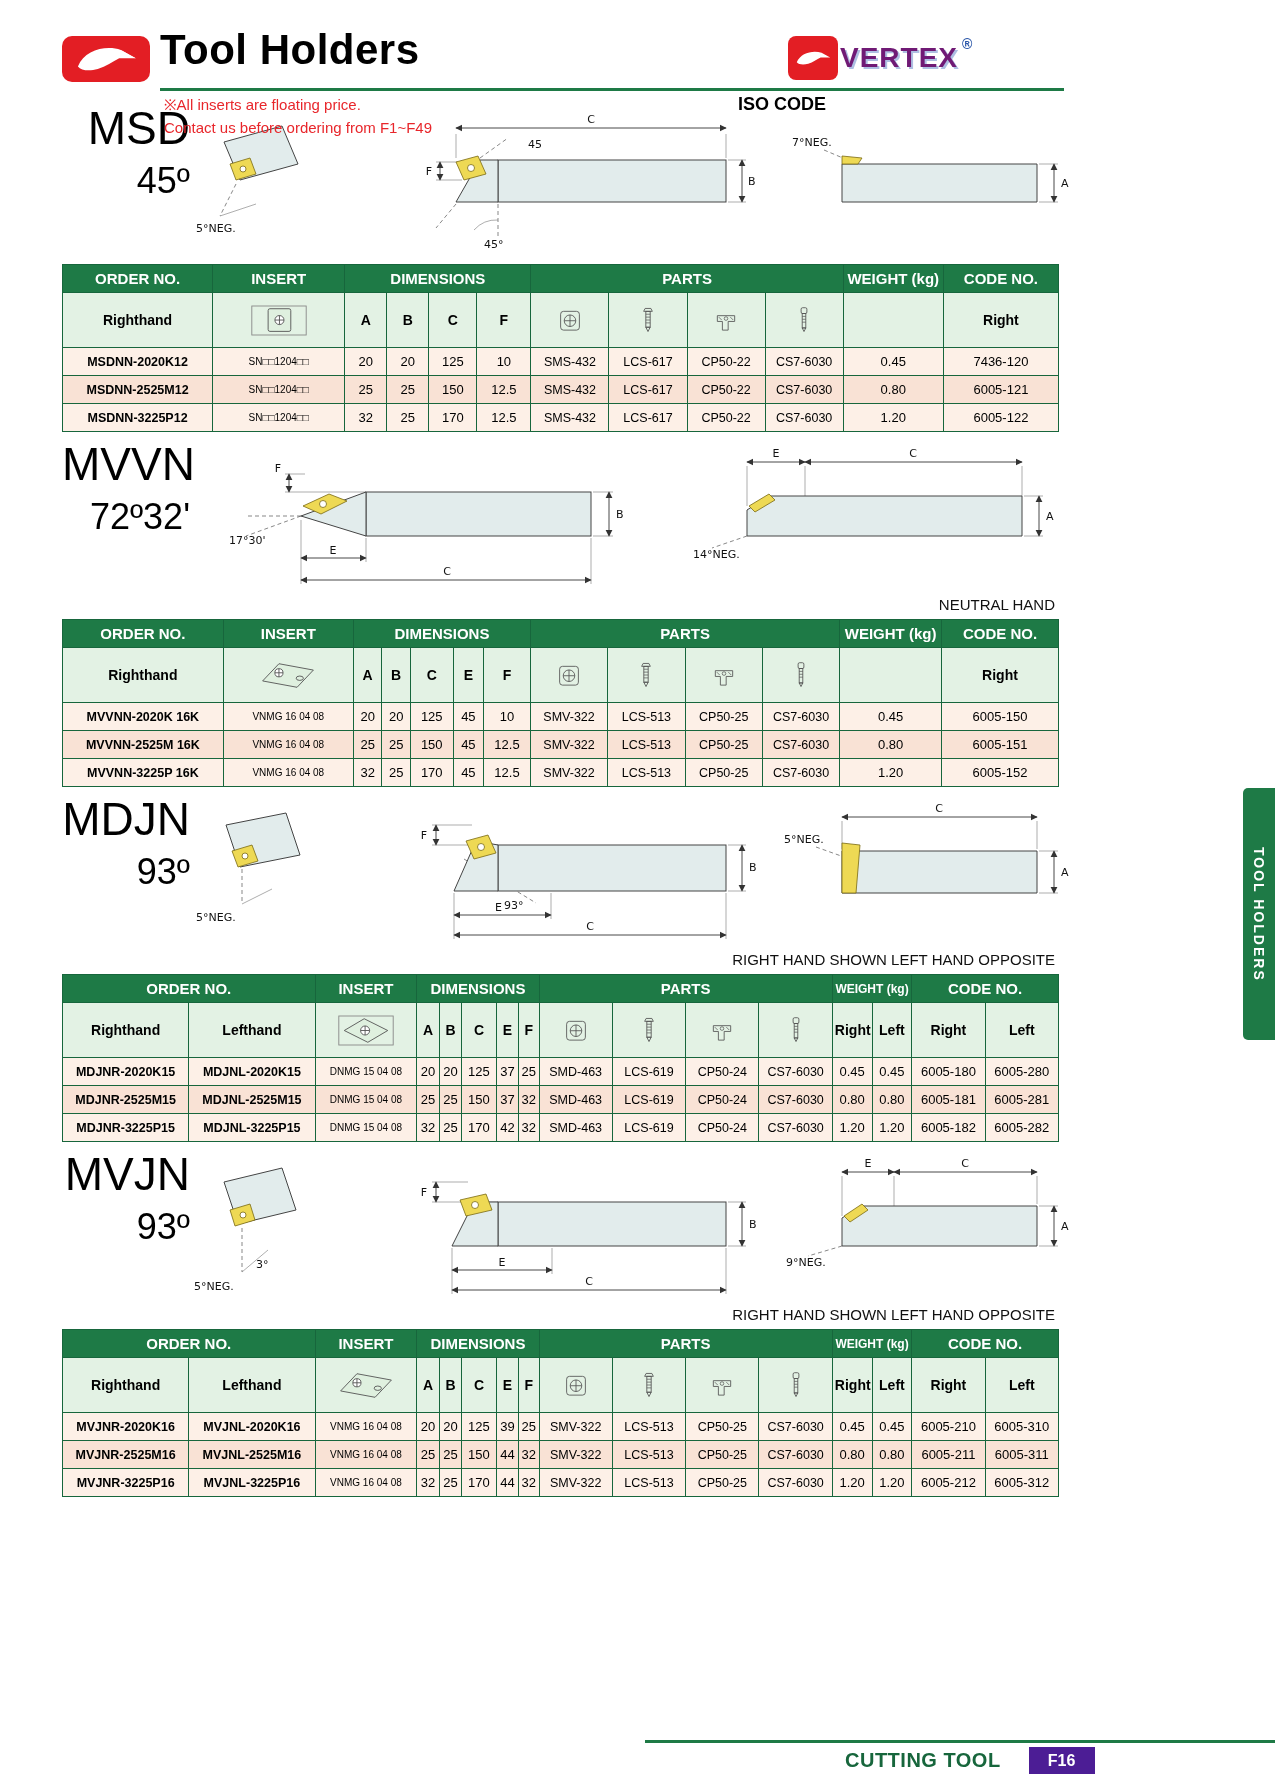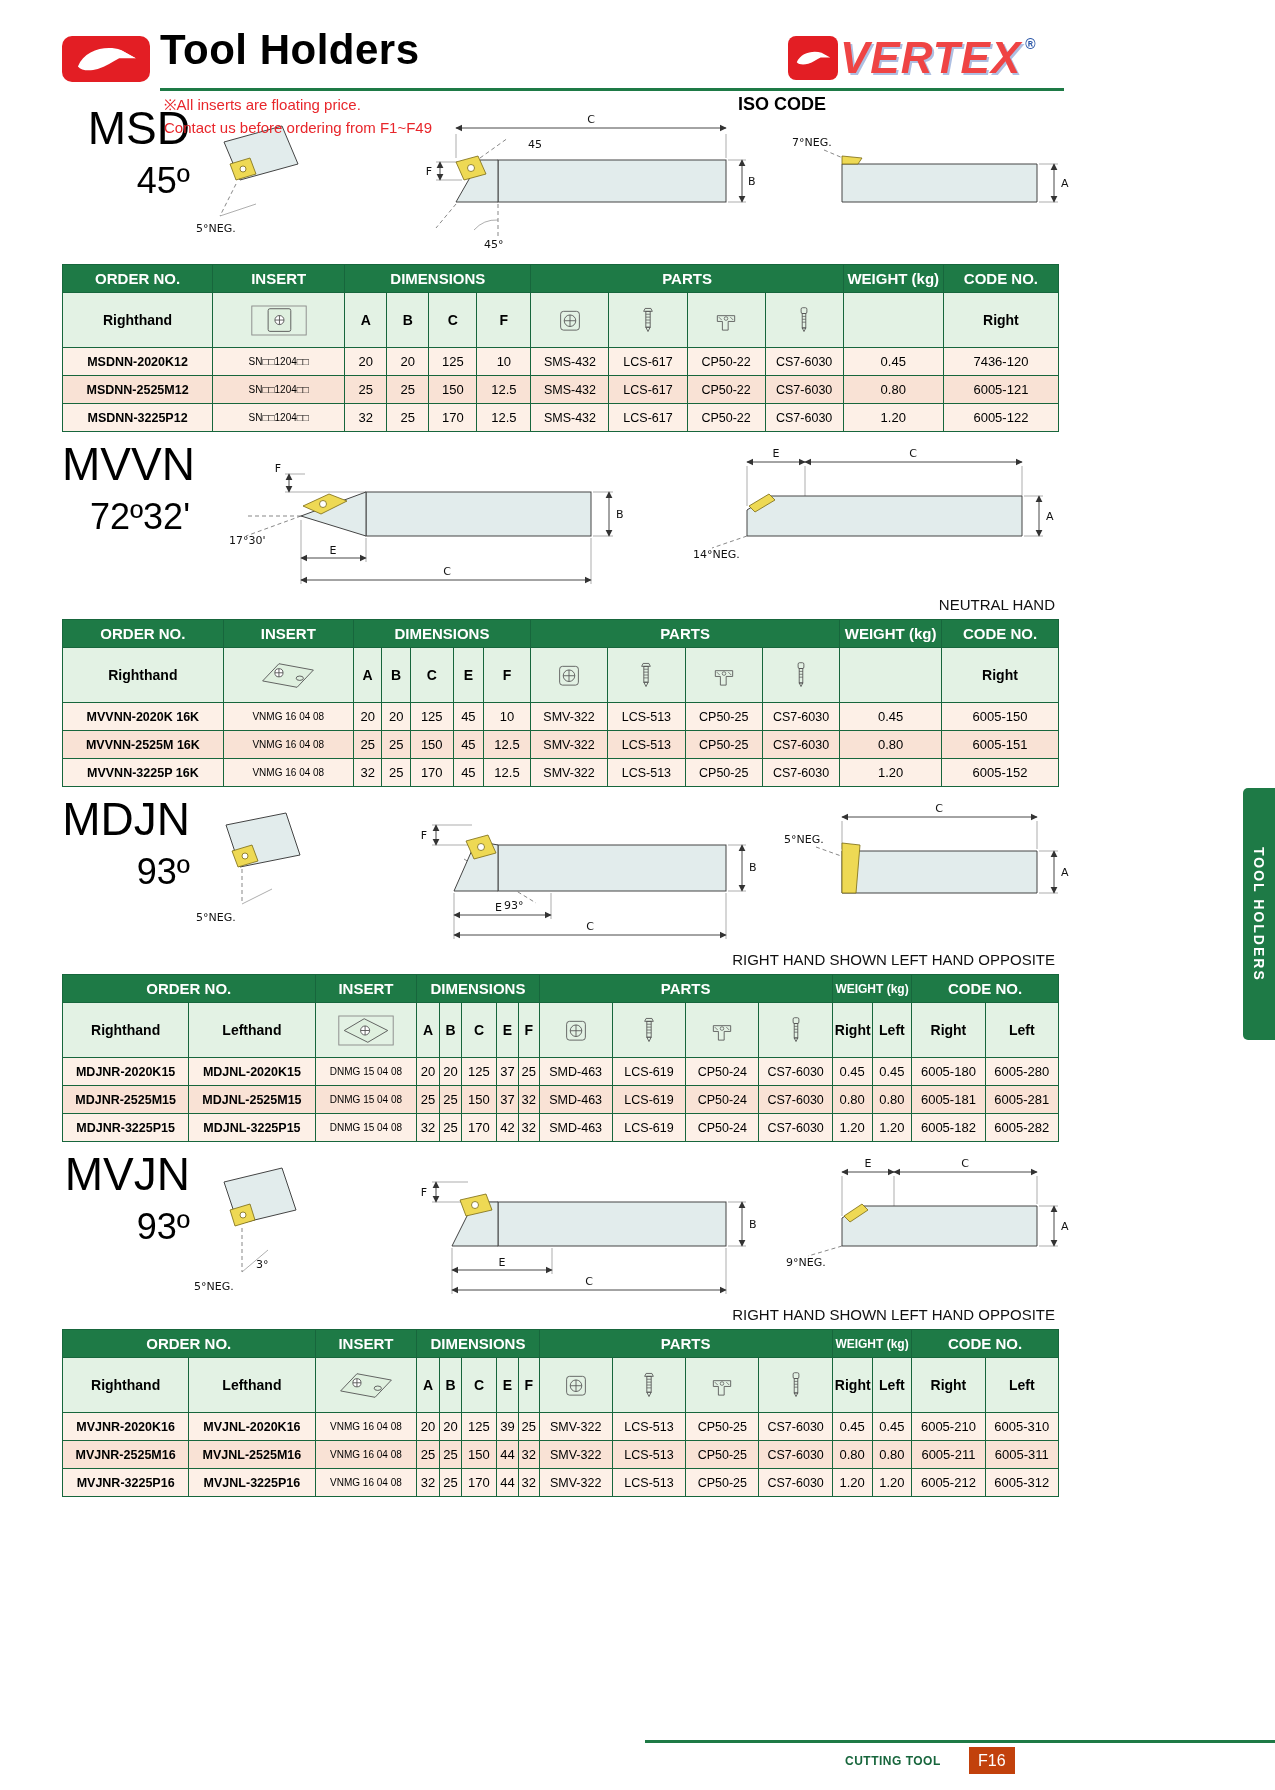--- a/index.html
+++ b/index.html
@@ -8,21 +8,21 @@
 
   
   .hdr{position:relative;height:96px;}
   .eagle-badge{position:absolute;left:0;top:36px;width:88px;height:46px;background:#e31e24;border-radius:10px;display:flex;align-items:center;justify-content:center;}
   .hdr-title{position:absolute;left:98px;top:26px;font-size:42px;font-weight:bold;color:#000;margin:0;letter-spacing:0.5px;}
   .green-rule{position:absolute;left:98px;top:88px;width:904px;height:3px;background:#1e7a46;}
   .notes{position:absolute;left:102px;top:94px;color:#e8262b;font-size:15px;line-height:1.5;z-index:3;}
   .iso{position:absolute;left:676px;top:94px;font-size:18px;font-weight:bold;color:#000;z-index:3;text-align:center;}
   .vertex{position:absolute;left:726px;top:36px;display:flex;align-items:flex-start;gap:2px;}
   .vtx-badge{width:50px;height:44px;background:#e31e24;border-radius:8px;display:flex;align-items:center;justify-content:center;flex:none;}
-  .vtx{font-style:italic;font-weight:bold;font-size:44px;line-height:44px;color:#ef4444;letter-spacing:1px;text-shadow:2px 2px 0 #aebfe2;}
+  .vtx{font-weight:bold;font-size:28px;line-height:44px;color:#701a75;letter-spacing:1px;text-shadow:2px 2px 0 #aebfe2;}
   .reg{font-size:14px;color:#2a56a8;font-weight:bold;margin-left:2px;}
 
   
   .sec{margin-top:8px;}
   .sec-top{display:flex;align-items:flex-start;}
   .sec-head{width:128px;flex:none;text-align:right;}
   .sec-name{font-size:46px;font-weight:400;margin:0;line-height:1.05;color:#000;}
   .sec-angle{font-size:36px;margin-top:8px;color:#000;}
   .drawings{flex:1;display:flex;align-items:flex-start;justify-content:center;gap:6px;margin-top:4px;}
   .note-hand{text-align:right;font-size:15px;color:#111;margin:2px 12px 0 0;}
@@ -52,22 +52,22 @@
   .tk-thin{stroke:#777;stroke-width:0.6;fill:none;}
   .tk-dash{stroke:#555;stroke-width:0.7;stroke-dasharray:4 3;fill:none;}
   .tk-txt{font-family:"DejaVu Sans",sans-serif;font-size:11px;fill:#111;}
 
   
   .side-tab{position:absolute;right:0;top:788px;width:32px;height:252px;background:#1e7a46;color:#fff;
     writing-mode:vertical-rl;display:flex;align-items:center;justify-content:center;
     font-weight:bold;font-size:14px;letter-spacing:2px;border-radius:5px 0 0 5px;}
   .footer-rule{position:absolute;left:645px;top:1740px;width:630px;height:3px;background:#1e7a46;}
   .footer{position:absolute;top:1747px;left:845px;display:flex;align-items:center;gap:28px;}
-  .footer-label{font-size:12px;font-weight:bold;color:#17663c;letter-spacing:0.5px;}
-  .page-box{width:46px;height:27px;background:#c2410c;color:#fff;font-weight:normal;font-size:16px;display:flex;align-items:center;justify-content:center;}
+  .footer-label{font-size:20px;font-weight:bold;color:#17663c;letter-spacing:0.5px;}
+  .page-box{width:66px;height:27px;background:#4c1d95;color:#fff;font-weight:bold;font-size:16px;display:flex;align-items:center;justify-content:center;}
 </style>
 </head>
 <body>
 
 <svg style="position:absolute;width:0;height:0" aria-hidden="true">
   <defs>
     <marker id="arw" viewBox="0 0 10 10" refX="9" refY="5" markerWidth="8" markerHeight="8" orient="auto-start-reverse">
       <path d="M0,0 L10,5 L0,10 z" fill="#333"></path>
     </marker>
     <g id="ic-sq">

